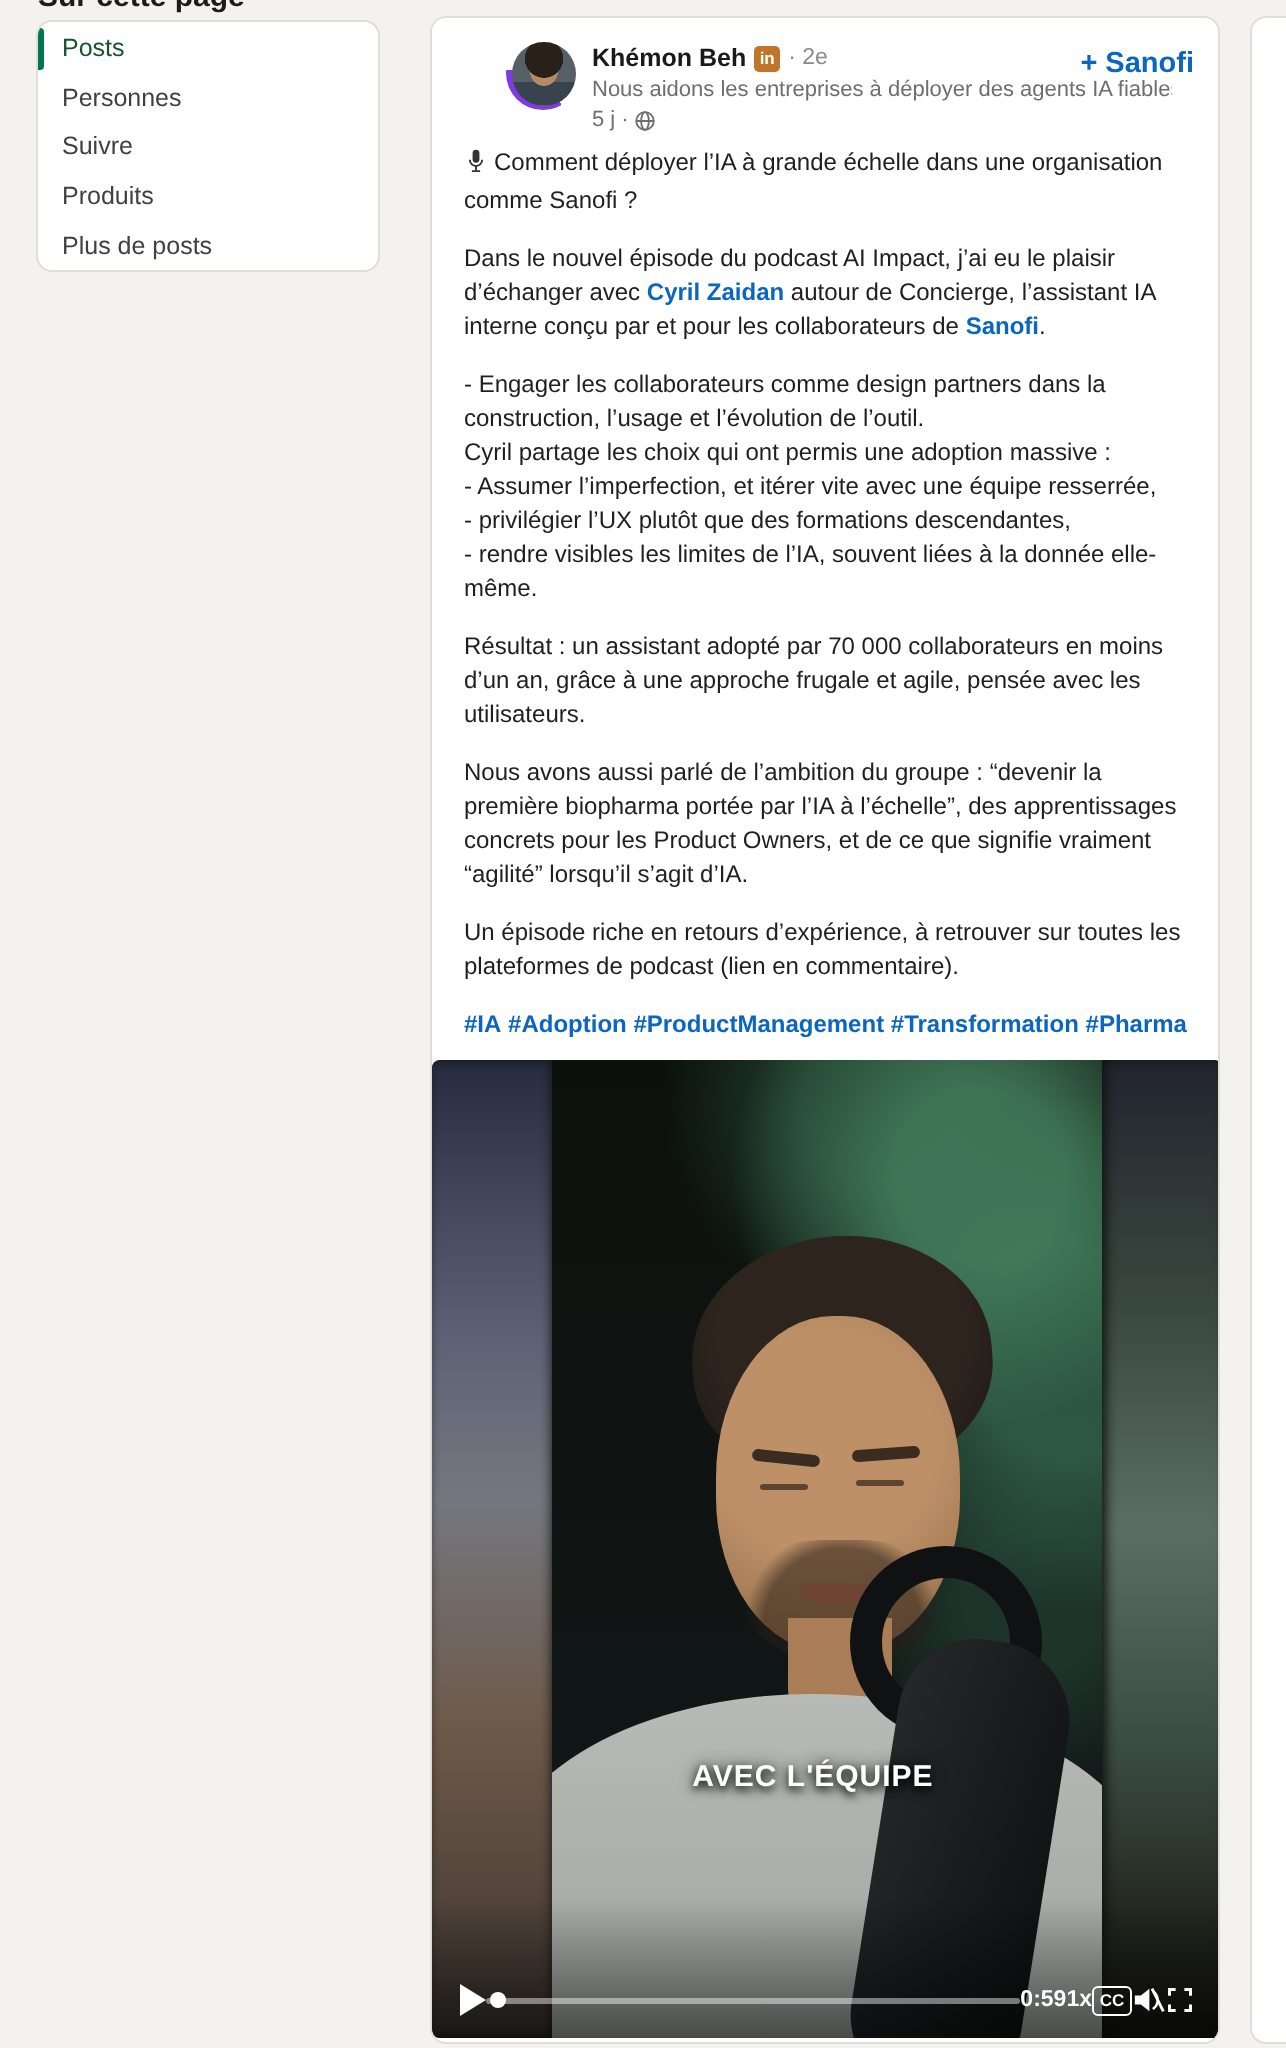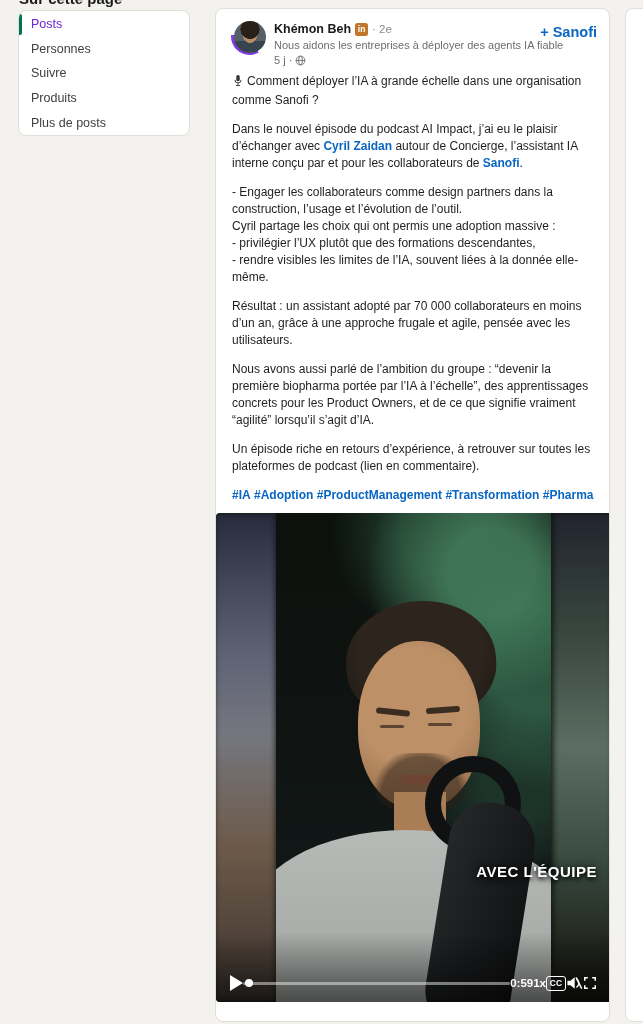--- a/index.html
+++ b/index.html
@@ -8,31 +8,31 @@
   .screen { position:relative; width:643px; height:1024px; overflow:hidden; }
 
   
   .sb-title { position:absolute; left:19px; top:-10px; font-size:15px; font-weight:700; color:#1c1c1c; }
   .sidebar-card { position:absolute; left:18px; top:10px; width:172px; height:126px; background:#fff;
                   border:1px solid #e0ded9; border-radius:8px; padding-top:1px; overflow:hidden; }
   .sb-item { position:relative; height:24.6px; display:flex; align-items:center; cursor:pointer; }
   .sb-label { margin-left:12px; font-size:12.5px; color:#404040; }
   .sb-bar { position:absolute; left:0; top:2px; bottom:2px; width:3px; border-radius:0 2px 2px 0; background:transparent; }
   .sb-item.sel .sb-bar { background:#01754f; }
-  .sb-item.sel .sb-label { color:#6d28d9; }
+  .sb-item.sel .sb-label { color:#14532d; }
 
   
   .right-rail { position:absolute; left:625px; top:8px; width:30px; height:1014px; background:#fff;
                 border:1px solid #e0ded9; border-radius:8px; }
 
   
   .post-card { position:absolute; left:215px; top:8px; width:395px; height:1014px; background:#fff;
                border:1px solid #e0ded9; border-radius:8px; overflow:hidden; }
 
-  .post-header { position:relative; height:62px; }
+  .post-header { position:relative; height:62px;margin-left:22px; }
   .avatar-wrap { position:absolute; left:15px; top:9px; width:37px; height:37px; border-radius:50%;
                  background:conic-gradient(from 150deg, #7e3ce0 0 125deg, transparent 125deg); cursor:pointer; }
   .avatar { position:absolute; inset:2.5px; border-radius:50%;
             background:
               radial-gradient(circle at 50% 26%, #292019 0 33%, transparent 34%),
               radial-gradient(circle at 50% 47%, #b68a62 0 29%, transparent 30%),
               linear-gradient(#37434d 0 0) bottom/100% 36% no-repeat,
               #586067; }
   .head-text { position:absolute; left:58px; top:13px; }
   .name-row { display:flex; align-items:center; gap:4px; }
@@ -81,21 +81,21 @@
   .beard { position:absolute; left:96px; top:240px; width:98px; height:62px; border-radius:40% 40% 50% 50%;
            background:radial-gradient(circle at 50% 70%, rgba(40,30,22,.55) 0 60%, transparent 75%); }
   .shirt { position:absolute; left:-28px; bottom:-18px; width:330px; height:190px; border-radius:48% 52% 0 0;
            background:linear-gradient(#b7bab6, #9fa3a0); }
   .neck { position:absolute; left:118px; bottom:150px; width:52px; height:60px; background:#a97d55;
           border-radius:0 0 40% 40%; }
   .mic { position:absolute; right:28px; bottom:-30px; width:86px; height:230px; border-radius:40px;
          background:linear-gradient(100deg, #26282a, #0e0f10); transform:rotate(9deg); }
   .mic-mount { position:absolute; right:30px; bottom:150px; width:96px; height:96px; border-radius:50%;
                border:16px solid #101112; background:transparent; }
-  .vid-caption { position:absolute; left:0; right:14px; top:350px; text-align:right; font-size:15px; font-weight:800;
+  .vid-caption { position:absolute; left:0; right:14px; top:350px; text-align:center; font-size:15px; font-weight:800;
                  letter-spacing:.5px; color:#fff; text-shadow:0 2px 4px rgba(0,0,0,.9), 0 0 8px rgba(0,0,0,.7); }
   .vid-shade { position:absolute; left:0; right:0; bottom:0; height:70px;
                background:linear-gradient(transparent, rgba(0,0,0,.55)); }
   .controls { position:absolute; left:0; right:0; bottom:6px; height:26px; display:flex; align-items:center;
               padding:0 14px; }
   .play-btn { width:0; height:0; border-left:13px solid #fff; border-top:8px solid transparent;
               border-bottom:8px solid transparent; cursor:pointer; }
   .progress { flex:1; position:relative; height:3px; border-radius:2px; background:rgba(255,255,255,.45); cursor:pointer; }
   .progress .dot { position:absolute; left:2px; top:-2.5px; width:8px; height:8px; border-radius:50%; background:#fff; }
   .ctl-txt { color:#fff; font-size:11.5px; font-weight:600; }
@@ -174,20 +174,21 @@
                 <line x1="7" y1="10.6" x2="7" y2="13" stroke="#333" stroke-width="1.1"></line>
                 <line x1="4.6" y1="13.4" x2="9.4" y2="13.4" stroke="#333" stroke-width="1.1"></line>
               </svg></span><span>Comment déployer l’IA à grande échelle dans une organisation comme Sanofi ?</span></div>
         </div>
         <div class="para">
           <div class="tline"><span>Dans le nouvel épisode du podcast AI Impact, j’ai eu le plaisir d’échanger avec </span><span class="tlink">Cyril Zaidan</span><span> autour de Concierge, l’assistant IA interne conçu par et pour les collaborateurs de </span><span class="tlink">Sanofi</span><span>.</span></div>
         </div>
         <div class="para">
           <div class="tline"><span>- Engager les collaborateurs comme design partners dans la construction, l’usage et l’évolution de l’outil.</span></div>
           <div class="tline"><span>Cyril partage les choix qui ont permis une adoption massive :</span></div>
+          <div class="tline"><span>- Assumer l’imperfection, et itérer vite avec une équipe resserrée,</span></div>
           <div class="tline"><span>- privilégier l’UX plutôt que des formations descendantes,</span></div>
           <div class="tline"><span>- rendre visibles les limites de l’IA, souvent liées à la donnée elle-même.</span></div>
         </div>
         <div class="para">
           <div class="tline"><span>Résultat : un assistant adopté par 70 000 collaborateurs en moins d’un an, grâce à une approche frugale et agile, pensée avec les utilisateurs.</span></div>
         </div>
         <div class="para">
           <div class="tline"><span>Nous avons aussi parlé de l’ambition du groupe : “devenir la première biopharma portée par l’IA à l’échelle”, des apprentissages concrets pour les Product Owners, et de ce que signifie vraiment “agilité” lorsqu’il s’agit d’IA.</span></div>
         </div>
         <div class="para">

